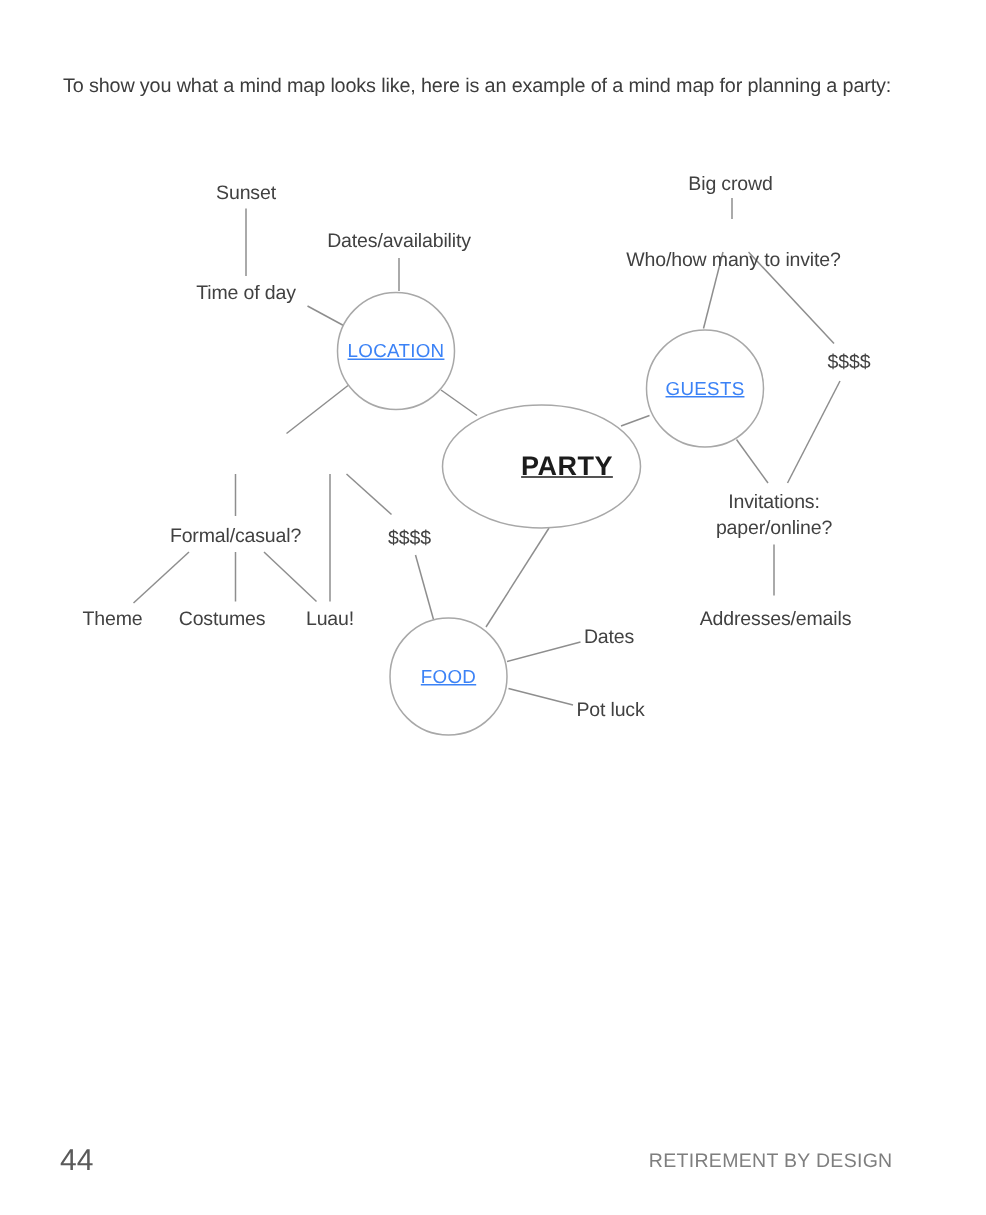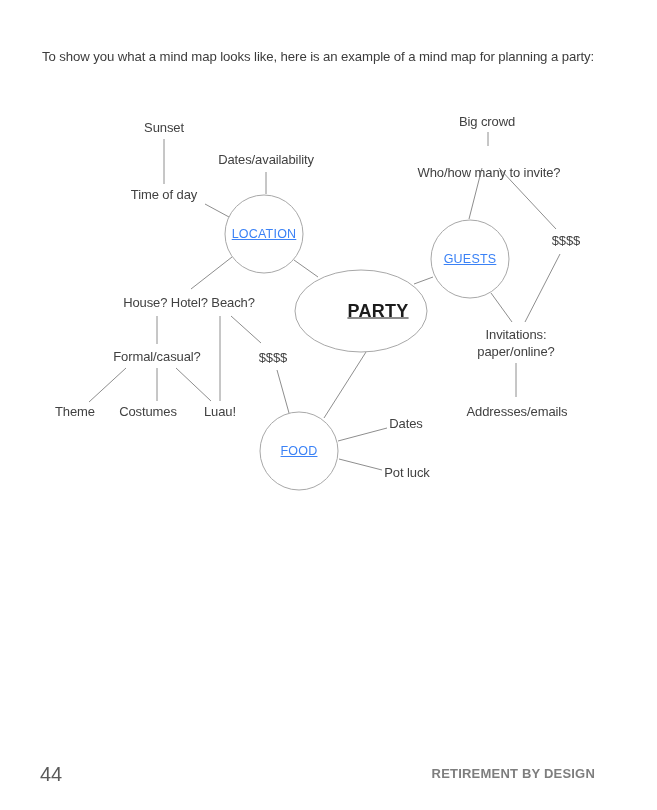--- a/index.html
+++ b/index.html
@@ -25,21 +25,21 @@
     font-size:12.5px;color:#3b82f6;letter-spacing:0.2px;white-space:nowrap;text-decoration:underline;
   }
   .party-lbl{
     position:absolute;transform:translate(-50%,-50%);
     font-size:18px;font-weight:700;color:#1c1c1c;letter-spacing:0.3px;white-space:nowrap;
   }
   .page-number{
     position:absolute;left:40px;top:763px;font-size:20px;color:#5a5a5a;
   }
   .book-title{
-    position:absolute;right:62px;top:766px;font-size:13px;font-weight:700;
+    position:absolute;right:62px;top:766px;font-size:13px;font-weight:400;
     color:#7e7e7e;letter-spacing:0.2px;white-space:nowrap;
   }
 </style>
 </head>
 <body>
 
 <div class="page">
 
   <p class="intro">To show you what a mind map looks like, here is an example of a mind map for planning a party:</p>
 
@@ -81,21 +81,20 @@
     <div class="node-lbl" style="left:264px;top:234px;">LOCATION</div>
     <div class="node-lbl" style="left:470px;top:259px;">GUESTS</div>
     <div class="node-lbl" style="left:299px;top:451px;">FOOD</div>
 
     <div class="lbl" style="left:164px;top:128px;">Sunset</div>
     <div class="lbl" style="left:164px;top:195px;">Time of day</div>
     <div class="lbl" style="left:266px;top:160px;">Dates/availability</div>
     <div class="lbl" style="left:487px;top:122px;">Big crowd</div>
     <div class="lbl" style="left:489px;top:157px;margin-top:16px;">Who/how many to invite?</div>
     <div class="lbl" style="left:566px;top:241px;">$$$$</div>
-    <div class="lbl" style="left:189px;top:303px;">House? Hotel? Beach?</div>
     <div class="lbl" style="left:157px;top:357px;">Formal/casual?</div>
     <div class="lbl" style="left:273px;top:358px;">$$$$</div>
     <div class="lbl" style="left:75px;top:412px;">Theme</div>
     <div class="lbl" style="left:148px;top:412px;">Costumes</div>
     <div class="lbl" style="left:220px;top:412px;">Luau!</div>
     <div class="lbl" style="left:516px;top:343px;">Invitations:
 paper/online?</div>
     <div class="lbl" style="left:517px;top:412px;">Addresses/emails</div>
     <div class="lbl" style="left:406px;top:424px;">Dates</div>
     <div class="lbl" style="left:407px;top:473px;">Pot luck</div>

